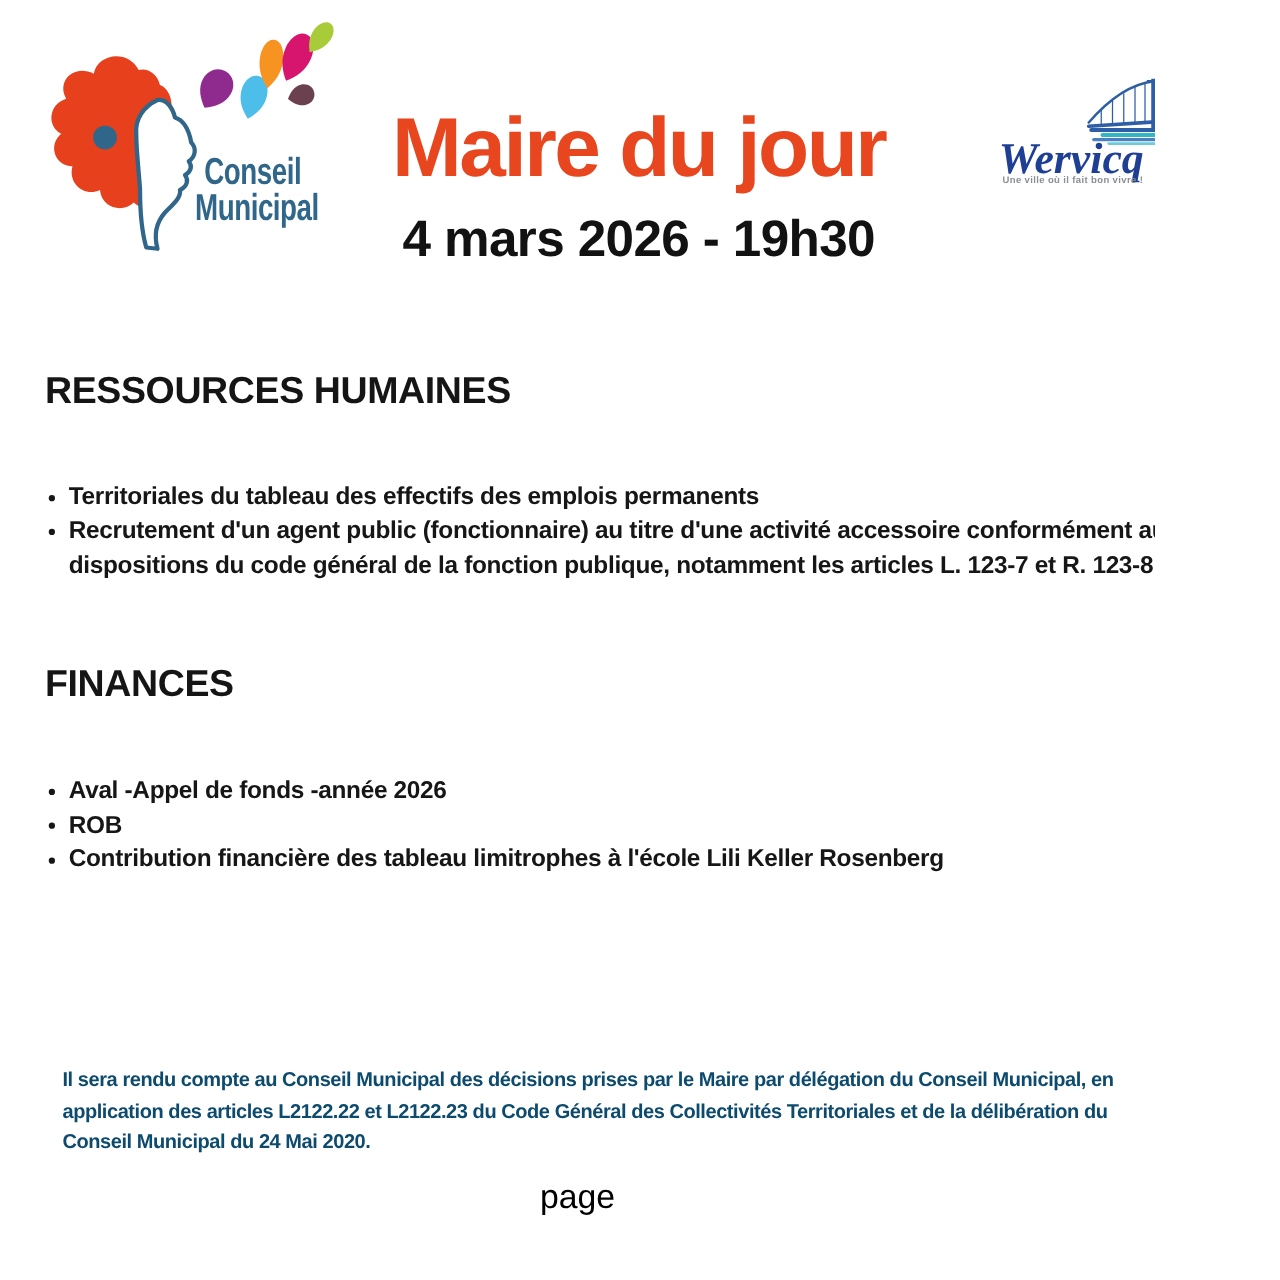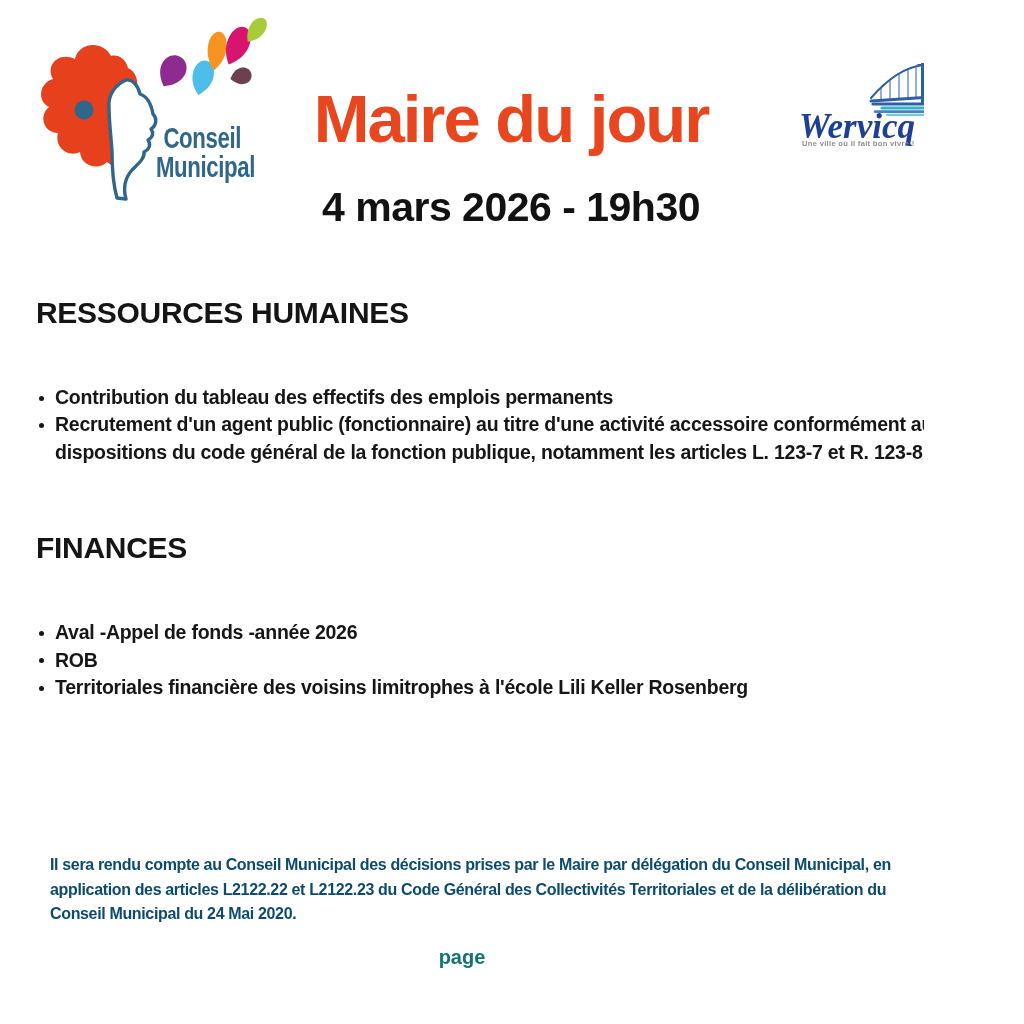--- a/index.html
+++ b/index.html
@@ -25,21 +25,21 @@
   }
   .council-text .l1 { padding-left: 10px; }
 
   
   .title-block { position: absolute; left: 256px; top: 84px; width: 510px; text-align: center; }
   .main-title {
     font-size: 67px; line-height: 70px; font-weight: 800;
     color: #e8461e; letter-spacing: -2px;
   }
   .meeting-date {
-    margin-top: 31px; font-size: 41px; line-height: 44px;
+    margin-top: 15px; font-size: 41px; line-height: 44px;
     font-weight: 700; color: #121212; letter-spacing: -0.5px;
   }
 
   
   .city-logo { position: absolute; left: 789px; top: 54px; width: 228px; height: 114px; }
   .wv-name { font-family: "Liberation Serif", serif; font-style: italic; font-weight: 700; font-size: 35px; fill: #1e3f94; }
   .wv-sud  { font-family: "Liberation Serif", serif; font-style: italic; font-weight: 600; font-size: 33px; fill: #2ba9d2; }
   .wv-tag  { font-family: "Liberation Sans", sans-serif; font-size: 7.6px; fill: #8a8f94; font-weight: 700; letter-spacing: 0.3px; }
 
   
@@ -60,21 +60,21 @@
   }
   .section-finances .section-title { margin-top: 65px; }
 
   
   .footer-note { position: absolute; left: 50px; top: 853px; width: 930px; }
   .note-line {
     white-space: nowrap; font-size: 16px; line-height: 24.6px;
     font-weight: 700; letter-spacing: -0.35px; color: #0c4a6e;
   }
   .page-block { position: absolute; left: 0; top: 941px; width: 100%; text-align: center; }
-  .page-label, .page-number { font-size: 20px; line-height: 33px; font-weight: 700; color: #0f766e; }
+  .page-label, .page-number { font-size: 27px; line-height: 33px; font-weight: 400; color: #000000; }
 </style>
 </head>
 <body>
 
 <div class="page">
 
   <header>
 
     <div class="council-logo">
       <svg width="255" height="218" viewBox="0 0 255 218">
@@ -159,31 +159,31 @@
         <text class="wv-tag" x="13" y="92">Une ville où il fait bon vivre !</text>
       </svg>
     </div>
   </header>
 
   <main class="main">
 
     <section class="section-rh">
       <h2 class="section-title">RESSOURCES HUMAINES</h2>
       <ul class="agenda-list">
-        <li>Contribution du tableau des effectifs des emplois permanents</li>
+        <li>Territoriales du tableau des effectifs des emplois permanents</li>
         <li>Recrutement d'un agent public (fonctionnaire) au titre d'une activité accessoire conformément aux dispositions du code général de la fonction publique, notamment les articles L. 123-7 et R. 123-8</li>
       </ul>
     </section>
 
     <section class="section-finances">
       <h2 class="section-title">FINANCES</h2>
       <ul class="agenda-list">
         <li>Aval -Appel de fonds -année 2026</li>
         <li>ROB</li>
-        <li>Territoriales financière des voisins limitrophes à l'école Lili Keller Rosenberg</li>
+        <li>Contribution financière des tableau limitrophes à l'école Lili Keller Rosenberg</li>
       </ul>
     </section>
   </main>
 
   <footer>
     <div class="footer-note">
       <div class="note-line">Il sera rendu compte au Conseil Municipal des décisions prises par le Maire par délégation du Conseil Municipal, en</div>
       <div class="note-line">application des articles L2122.22 et L2122.23 du Code Général des Collectivités Territoriales et de la délibération du</div>
       <div class="note-line">Conseil Municipal du 24 Mai 2020.</div>
     </div>

